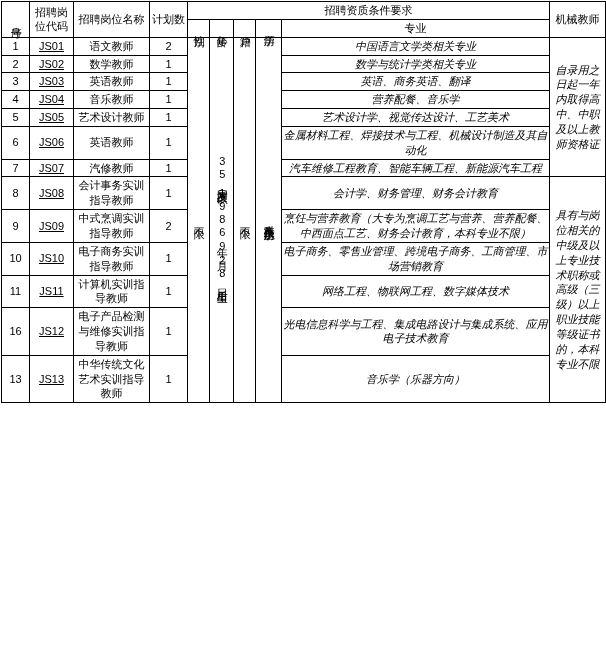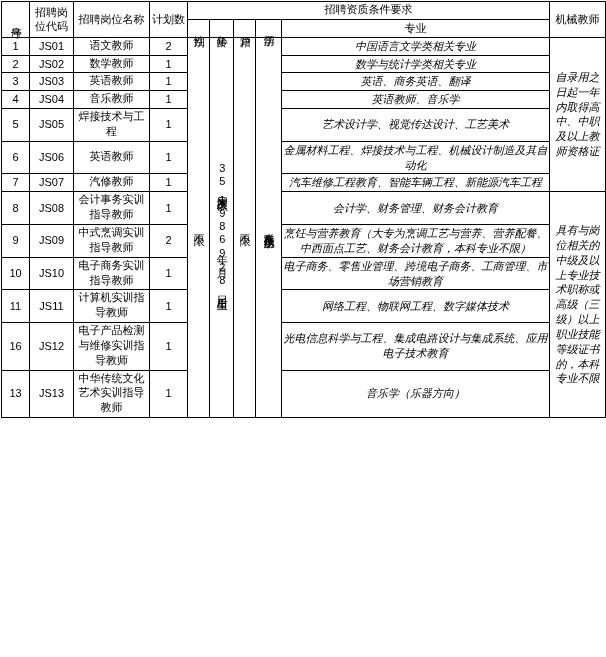--- a/index.html
+++ b/index.html
@@ -35,44 +35,44 @@
   .h-name     { width: 76px; }
   .h-plan     { width: 38px; }
   .h-gender   { width: 22px; }
   .h-age      { width: 24px; }
   .h-hukou    { width: 22px; }
   .h-edu      { width: 26px; }
   .h-major    { width: 268px; }
   .h-other    { width: 56px; }
 
   .hdr { font-size: 12px; }
-  .hdr-big { font-size: 12px; font-family: Liberation Mono, monospace; }
+  .hdr-big { font-size: 12px; }
 
   
   .vtext {
     writing-mode: vertical-rl;
     text-orientation: upright;
     letter-spacing: 1px;
     line-height: 1.05;
     white-space: nowrap;
     font-size: 11px;
     margin: 0 auto;
   }
   .vtext-wrap {
     display: flex;
     align-items: center;
     justify-content: center;
     height: 100%;
   }
   .vcell { padding: 2px 0; }
   .major { font-size: 11px; line-height: 1.45; padding: 2px 4px; font-style: italic; }
-  .namecell { font-size: 11px; line-height: 1.4; padding: 2px 2px; font-family: Liberation Mono, monospace; }
+  .namecell { font-size: 11px; line-height: 1.4; padding: 2px 2px; }
   .other-cell { font-size: 10.5px; line-height: 1.5; padding: 2px 3px; font-style: italic; }
   .seqcell { font-size: 11px; }
-  .codecell { font-size: 11px; }
+  .codecell { font-size: 11px; text-decoration: underline; }
   .plancell { font-size: 11px; }
 </style>
 </head>
 <body>
 
 <table class="recruit">
   <colgroup>
     <col class="h-seq">
       <col class="h-code">
       <col class="h-name">
@@ -178,27 +178,27 @@
       <td class="namecell">英语教师</td>
       <td class="plancell">1</td>
       <td class="major">英语、商务英语、翻译</td>
     </tr>
 
     <tr>
       <td class="seqcell">4</td>
       <td class="codecell">JS04</td>
       <td class="namecell">音乐教师</td>
       <td class="plancell">1</td>
-      <td class="major">英语教师、音乐学</td>
+      <td class="major">营养配餐、音乐学</td>
     </tr>
 
     <tr>
       <td class="seqcell">5</td>
       <td class="codecell">JS05</td>
-      <td class="namecell">焊接技术与工程</td>
+      <td class="namecell">艺术设计教师</td>
       <td class="plancell">1</td>
       <td class="major">艺术设计学、视觉传达设计、工艺美术</td>
     </tr>
 
     <tr>
       <td class="seqcell">6</td>
       <td class="codecell">JS06</td>
       <td class="namecell">英语教师</td>
       <td class="plancell">1</td>
       <td class="major">金属材料工程、焊接技术与工程、机械设计制造及其自动化</td>

